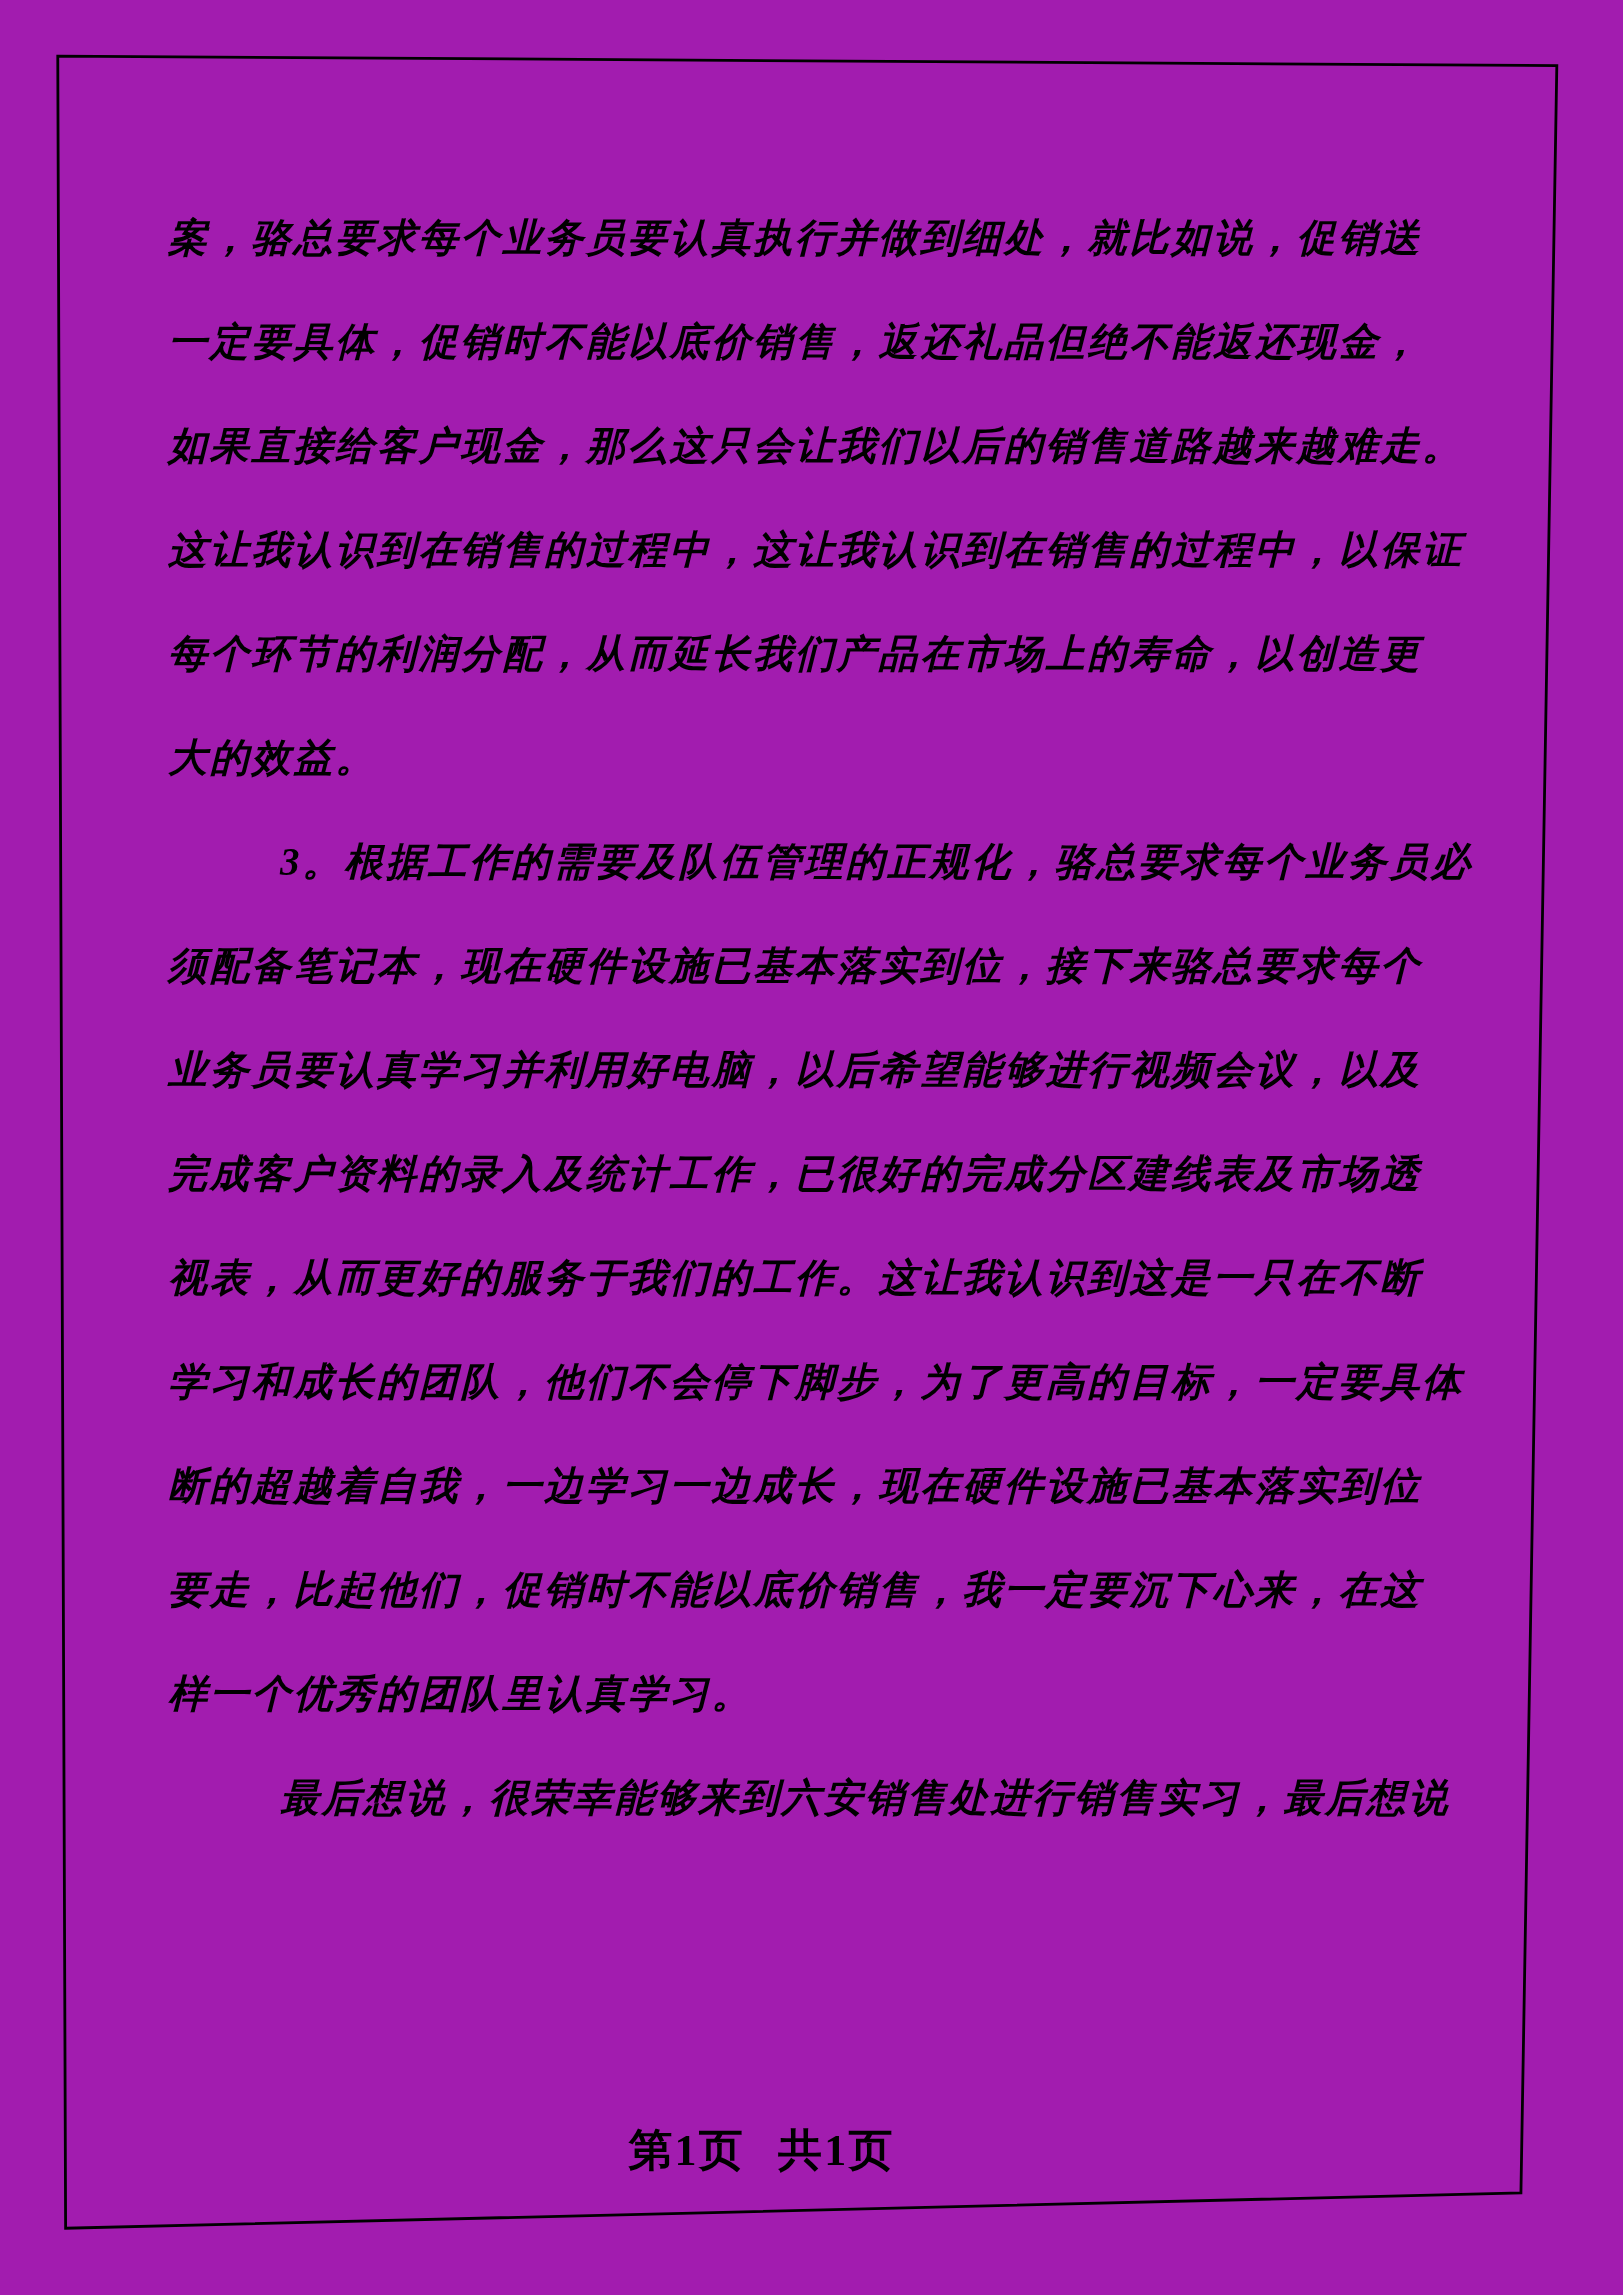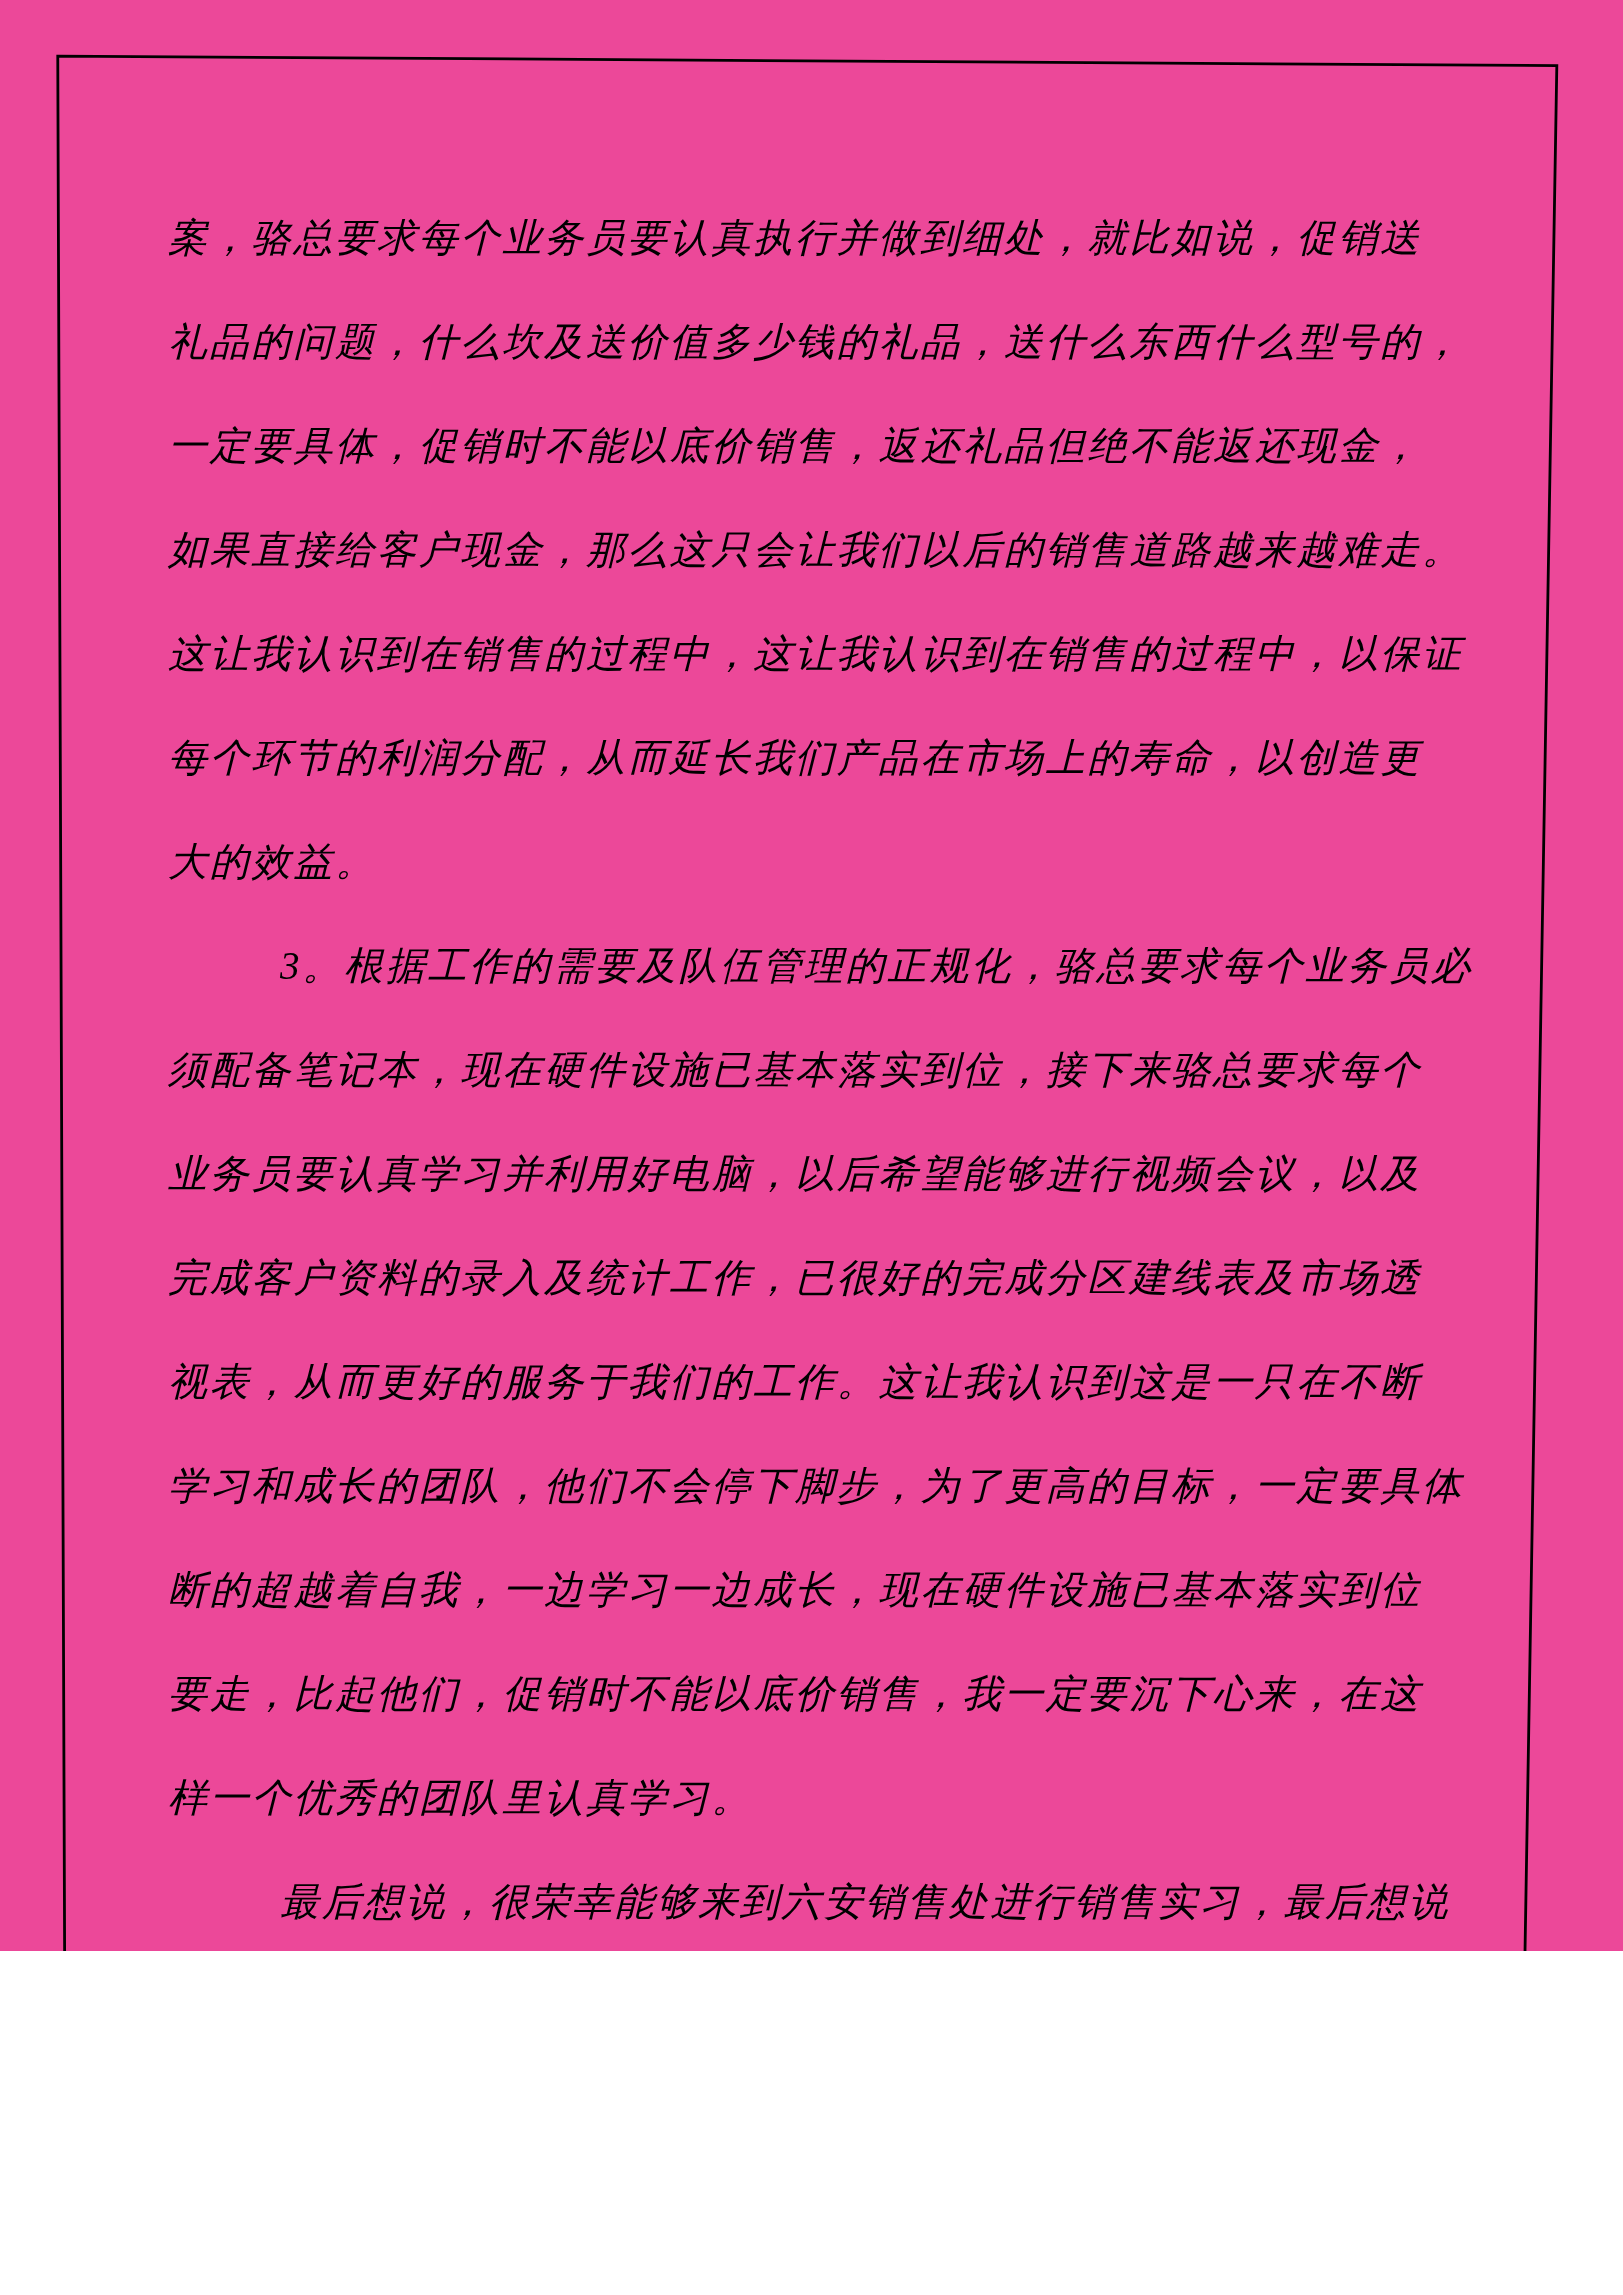--- a/index.html
+++ b/index.html
@@ -3,25 +3,26 @@
 <meta charset="utf-8">
 <style>
   html, body {
     margin: 0;
     padding: 0;
     background: #ffffff;
   }
   .page {
     position: relative;
     width: 1623px;
-    height: 1951px;
-    background: #ec4899;
+    height: 2295px;
+    background: #a21caf;
     overflow: hidden;
     font-family: "Liberation Serif", "DejaVu Serif", serif;
     color: #000000;
+    font-weight: bold;
   }
   .page-border {
     position: absolute;
     left: 0;
     top: 0;
     width: 1623px;
     height: 2295px;
     pointer-events: none;
   }
   .content {
@@ -62,21 +63,20 @@
 <body>
 
 <div class="page">
 
   <svg class="page-border" viewBox="0 0 2894 4093" preserveAspectRatio="none">
     <polygon points="103,100 2776,117 2712,3911 117,3974" fill="none" stroke="#000000" stroke-width="5"></polygon>
   </svg>
 
   <div class="content" id="lines-container">
       <div class="line">案，骆总要求每个业务员要认真执行并做到细处，就比如说，促销送</div>
-      <div class="line">礼品的问题，什么坎及送价值多少钱的礼品，送什么东西什么型号的，</div>
       <div class="line">一定要具体，促销时不能以底价销售，返还礼品但绝不能返还现金，</div>
       <div class="line">如果直接给客户现金，那么这只会让我们以后的销售道路越来越难走。</div>
       <div class="line">这让我认识到在销售的过程中，这让我认识到在销售的过程中，以保证</div>
       <div class="line">每个环节的利润分配，从而延长我们产品在市场上的寿命，以创造更</div>
       <div class="line">大的效益。</div>
       <div class="line indent">3。根据工作的需要及队伍管理的正规化，骆总要求每个业务员必</div>
       <div class="line">须配备笔记本，现在硬件设施已基本落实到位，接下来骆总要求每个</div>
       <div class="line">业务员要认真学习并利用好电脑，以后希望能够进行视频会议，以及</div>
       <div class="line">完成客户资料的录入及统计工作，已很好的完成分区建线表及市场透</div>
       <div class="line">视表，从而更好的服务于我们的工作。这让我认识到这是一只在不断</div>

